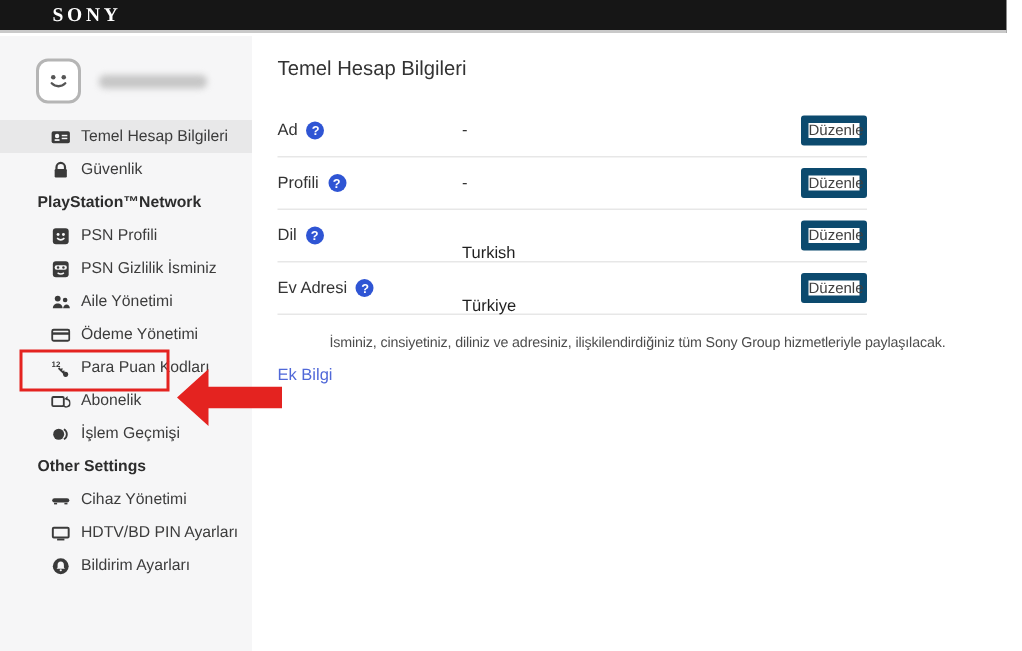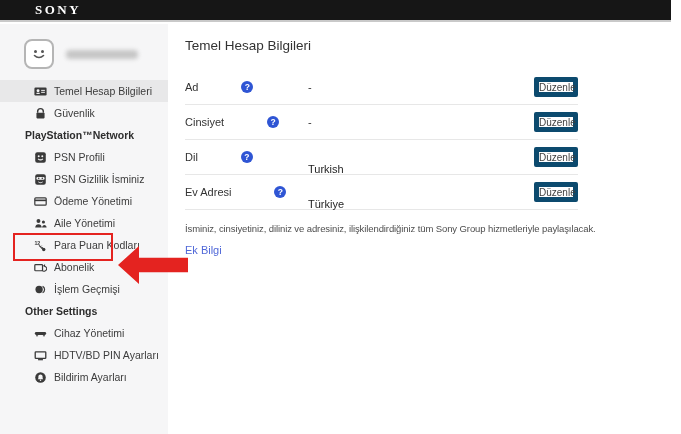--- a/index.html
+++ b/index.html
@@ -36,30 +36,30 @@
   
   .red-arrow { position:absolute; left:118px; top:246px; width:70px; height:38px;
                background:#e42320; z-index:5;
                clip-path:polygon(0 50%, 30% 0, 30% 31%, 100% 31%, 100% 69%, 30% 69%, 30% 100%); }
 
   
   .main { position:absolute; left:185px; top:24px; width:480px; }
   .page-title { font-size:13.5px; color:#333; margin-top:14px; }
   .rows { margin-top:17px; width:393px; }
   .row { height:35px; display:flex; align-items:center; border-bottom:1px solid #e7e7e7; }
-  .row-label { width:123px; font-size:11px; color:#333; display:flex; align-items:center;gap:37px; }
+  .row-label { width:123px; font-size:11px; color:#333; display:flex; align-items:center; }
   .help-badge { width:12px; height:12px; border-radius:50%; background:#2f55d4; color:#fff;
                 font-size:8.5px; font-weight:bold; display:inline-flex; align-items:center;
                 justify-content:center; margin-left:6px; cursor:pointer; }
   .row-value { flex:1; font-size:11px; color:#333; }
   .row-value.bold { font-weight:normal; color:#1f1f1f;margin-top:23px; }
   .edit-btn { width:44px; height:20px; background:#fff; border:5px solid #0c4a6e;
               border-radius:2px; font-size:10px; color:#3f3f3f; cursor:pointer;
               font-family:"Liberation Sans", sans-serif; }
-  .note { margin-top:13px; font-size:9.5px; color:#4d4d4d; white-space:nowrap; letter-spacing:-0.1px; }
+  .note { margin-top:13px; font-size:9.5px; color:#4d4d4d; white-space:nowrap; letter-spacing:-0.1px;text-align:center; }
   .extra-link { display:inline-block; margin-top:10px; font-size:11px; color:#5068d8;
                 text-decoration:none; cursor:pointer; }
 </style>
 </head>
 <body>
 
 <div class="topbar">
   <span class="sony-logo">SONY</span>
 </div>
 
@@ -126,39 +126,39 @@
                 <circle cx="10.2" cy="6.6" r="1" fill="currentColor"></circle>
                 <path d="M5.4 11c1.6 1.2 3.6 1.2 5.2 0" stroke="#f6f6f7" stroke-width="1.2" fill="none"></path>
               </svg>
             </span>
     <span class="label">PSN Gizlilik İsminiz</span>
   </div>
 
   <div class="sb-item item">
     <span class="icon">
               <svg viewBox="0 0 16 16">
-                <rect x="1" y="3.5" width="14" height="9" rx="1.2" fill="none" stroke="currentColor" stroke-width="1.5"></rect>
-                <rect x="1" y="5.6" width="14" height="2" fill="currentColor"></rect>
-              </svg>
-            </span>
-    <span class="label">Ödeme Yönetimi</span>
-  </div>
-
-  <div class="sb-item item">
-    <span class="icon">
-              <svg viewBox="0 0 16 16">
                 <circle cx="5.5" cy="5" r="2.4" fill="currentColor"></circle>
                 <path d="M1.5 13c0-2.5 1.8-4 4-4s4 1.5 4 4z" fill="currentColor"></path>
                 <circle cx="11.6" cy="6.2" r="1.9" fill="currentColor"></circle>
                 <path d="M9.9 13c.3-2 1.5-3.1 2.9-3.1 1.4 0 2.6 1.1 2.7 3.1z" fill="currentColor"></path>
               </svg>
             </span>
     <span class="label">Aile Yönetimi</span>
   </div>
 
+  <div class="sb-item item">
+    <span class="icon">
+              <svg viewBox="0 0 16 16">
+                <rect x="1" y="3.5" width="14" height="9" rx="1.2" fill="none" stroke="currentColor" stroke-width="1.5"></rect>
+                <rect x="1" y="5.6" width="14" height="2" fill="currentColor"></rect>
+              </svg>
+            </span>
+    <span class="label">Ödeme Yönetimi</span>
+  </div>
+
   <div class="sb-item item highlighted">
     <span class="icon">
               <svg viewBox="0 0 16 16">
                 <text x="0.5" y="6.8" font-size="6.5" font-weight="bold" fill="currentColor" font-family="sans-serif">12</text>
                 <path d="M6.2 7.8l4.6 4.6" stroke="currentColor" stroke-width="1.5"></path>
                 <path d="M8 9.6l1.4-1.4M9.7 11.3l1.3-1.3" stroke="currentColor" stroke-width="1.1"></path>
                 <circle cx="12" cy="13" r="2.1" fill="currentColor"></circle>
               </svg>
             </span>
     <span class="label">Para Puan Kodları</span>
@@ -236,21 +236,21 @@
     <span class="row-label">
       <span class="label-text">Ad</span>
       <span class="help-badge">?</span>
     </span>
     <span class="row-value">-</span>
     <button class="edit-btn">Düzenle</button>
   </div>
 
   <div class="row">
     <span class="row-label">
-      <span class="label-text">Cinsiyet</span>
+      <span class="label-text">Profili</span>
       <span class="help-badge" hidden="">?</span>
     </span>
     <span class="row-value">-</span>
     <button class="edit-btn">Düzenle</button>
   </div>
 
   <div class="row">
     <span class="row-label">
       <span class="label-text">Dil</span>
       <span class="help-badge" hidden="">?</span>

